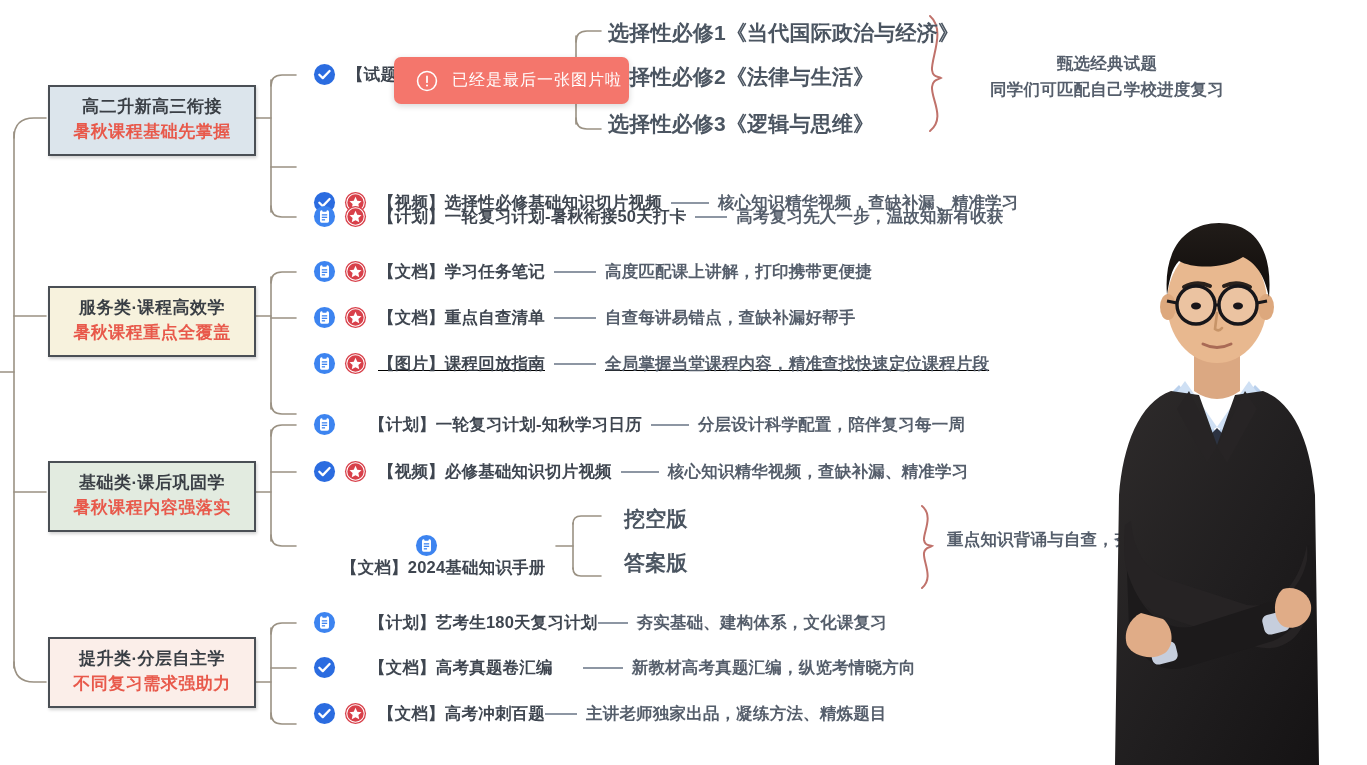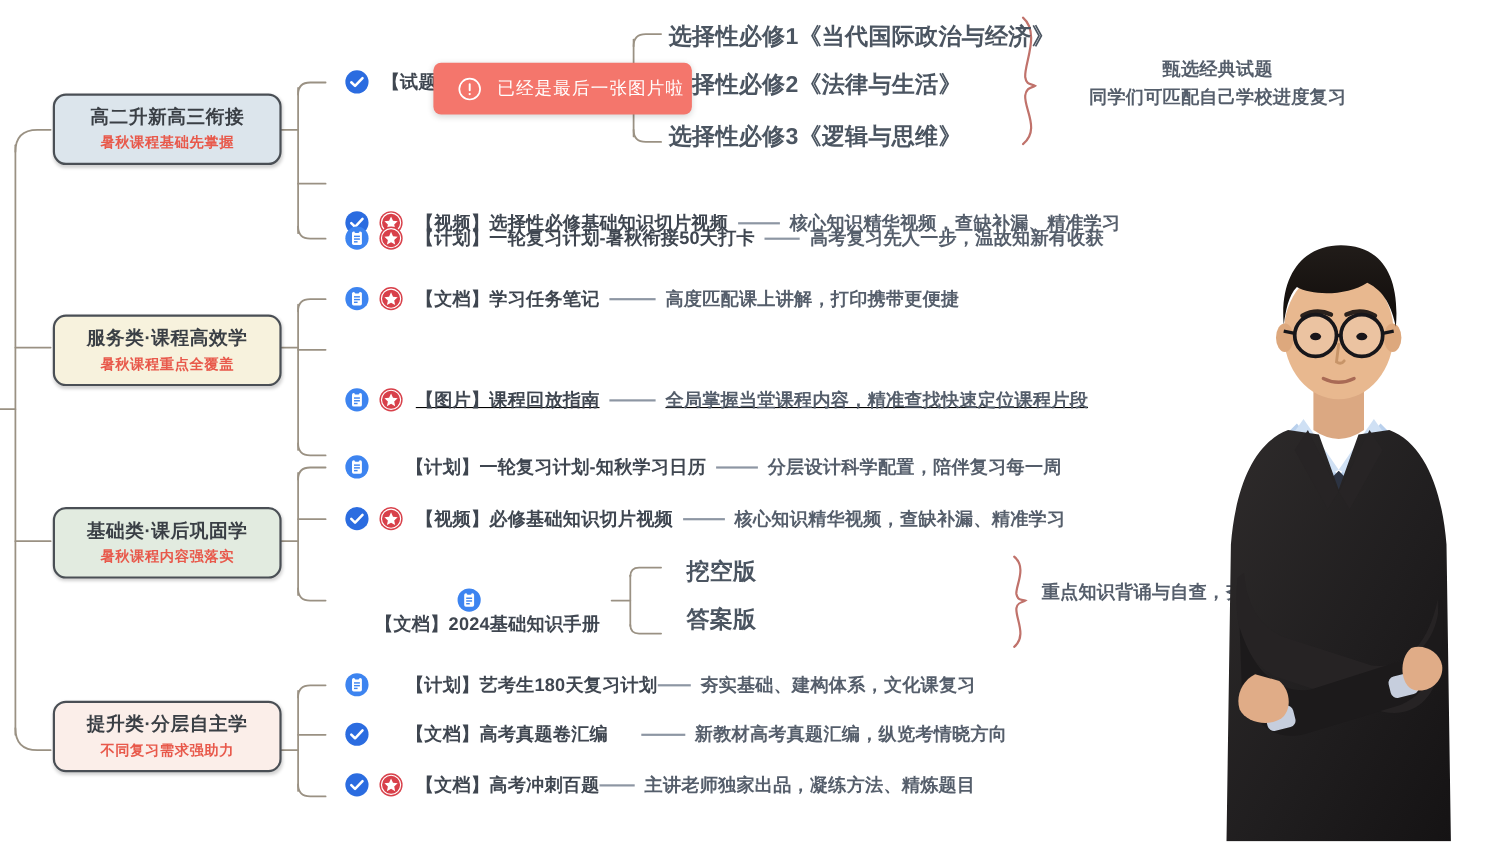--- a/index.html
+++ b/index.html
@@ -14,32 +14,32 @@
   #stage{position:relative;width:1367px;height:765px;overflow:hidden;}
 
   
   #wires{position:absolute;left:0;top:0;width:1367px;height:765px;pointer-events:none;}
 
   
   .cat{
     position:absolute;
     width:208px;
     border:2px solid #4a4f55;
-    border-radius:12px;
+    border-radius:0;
     box-sizing:border-box;
     padding:9px 6px 10px;
     text-align:center;
     box-shadow:1px 2px 3px rgba(0,0,0,.18);
   }
   .cat .t1{
     font-size:17px;font-weight:bold;color:#3a3f45;
     letter-spacing:.5px;line-height:1.35;white-space:nowrap;
   }
   .cat .t2{
-    font-size:13px;font-weight:bold;color:#e8594b;
+    font-size:17px;font-weight:bold;color:#e8594b;
     letter-spacing:.5px;line-height:1.35;white-space:nowrap;margin-top:2px;
   }
 
   
   .row{position:absolute;display:flex;align-items:center;white-space:nowrap;}
   .ico{width:23px;height:23px;border-radius:50%;flex:0 0 auto;position:relative;
        display:inline-block;margin-right:5px;}
   .ico svg{position:absolute;left:0;top:0;}
   .row .label{
     font-size:16.5px;color:#3f4650;font-weight:bold;letter-spacing:.2px;
@@ -237,20 +237,35 @@
     <span class="ico" style="margin-left:3px;">
       <svg width="23" height="23">
           <use href="#sym-star"></use>
         </svg>
     </span>
     <span class="label">【文档】学习任务笔记</span>
     <span class="dash" style="width:42px;"></span>
     <span class="desc">高度匹配课上讲解，打印携带更便捷</span>
   </div>
 
+  <div class="row" style="left:313px;top:306px;">
+    <span class="ico">
+      <svg width="23" height="23">
+          <use href="#sym-doc"></use>
+        </svg>
+    </span>
+    <span class="ico" style="margin-left:3px;">
+      <svg width="23" height="23">
+          <use href="#sym-star"></use>
+        </svg>
+    </span>
+    <span class="label">【文档】重点自查清单</span>
+    <span class="dash" style="width:42px;"></span>
+    <span class="desc">自查每讲易错点，查缺补漏好帮手</span>
+  </div>
 
   <div class="row" style="left:313px;top:352px;text-decoration:underline;">
     <span class="ico">
       <svg width="23" height="23">
           <use href="#sym-doc"></use>
         </svg>
     </span>
     <span class="ico" style="margin-left:3px;">
       <svg width="23" height="23">
           <use href="#sym-star"></use>

